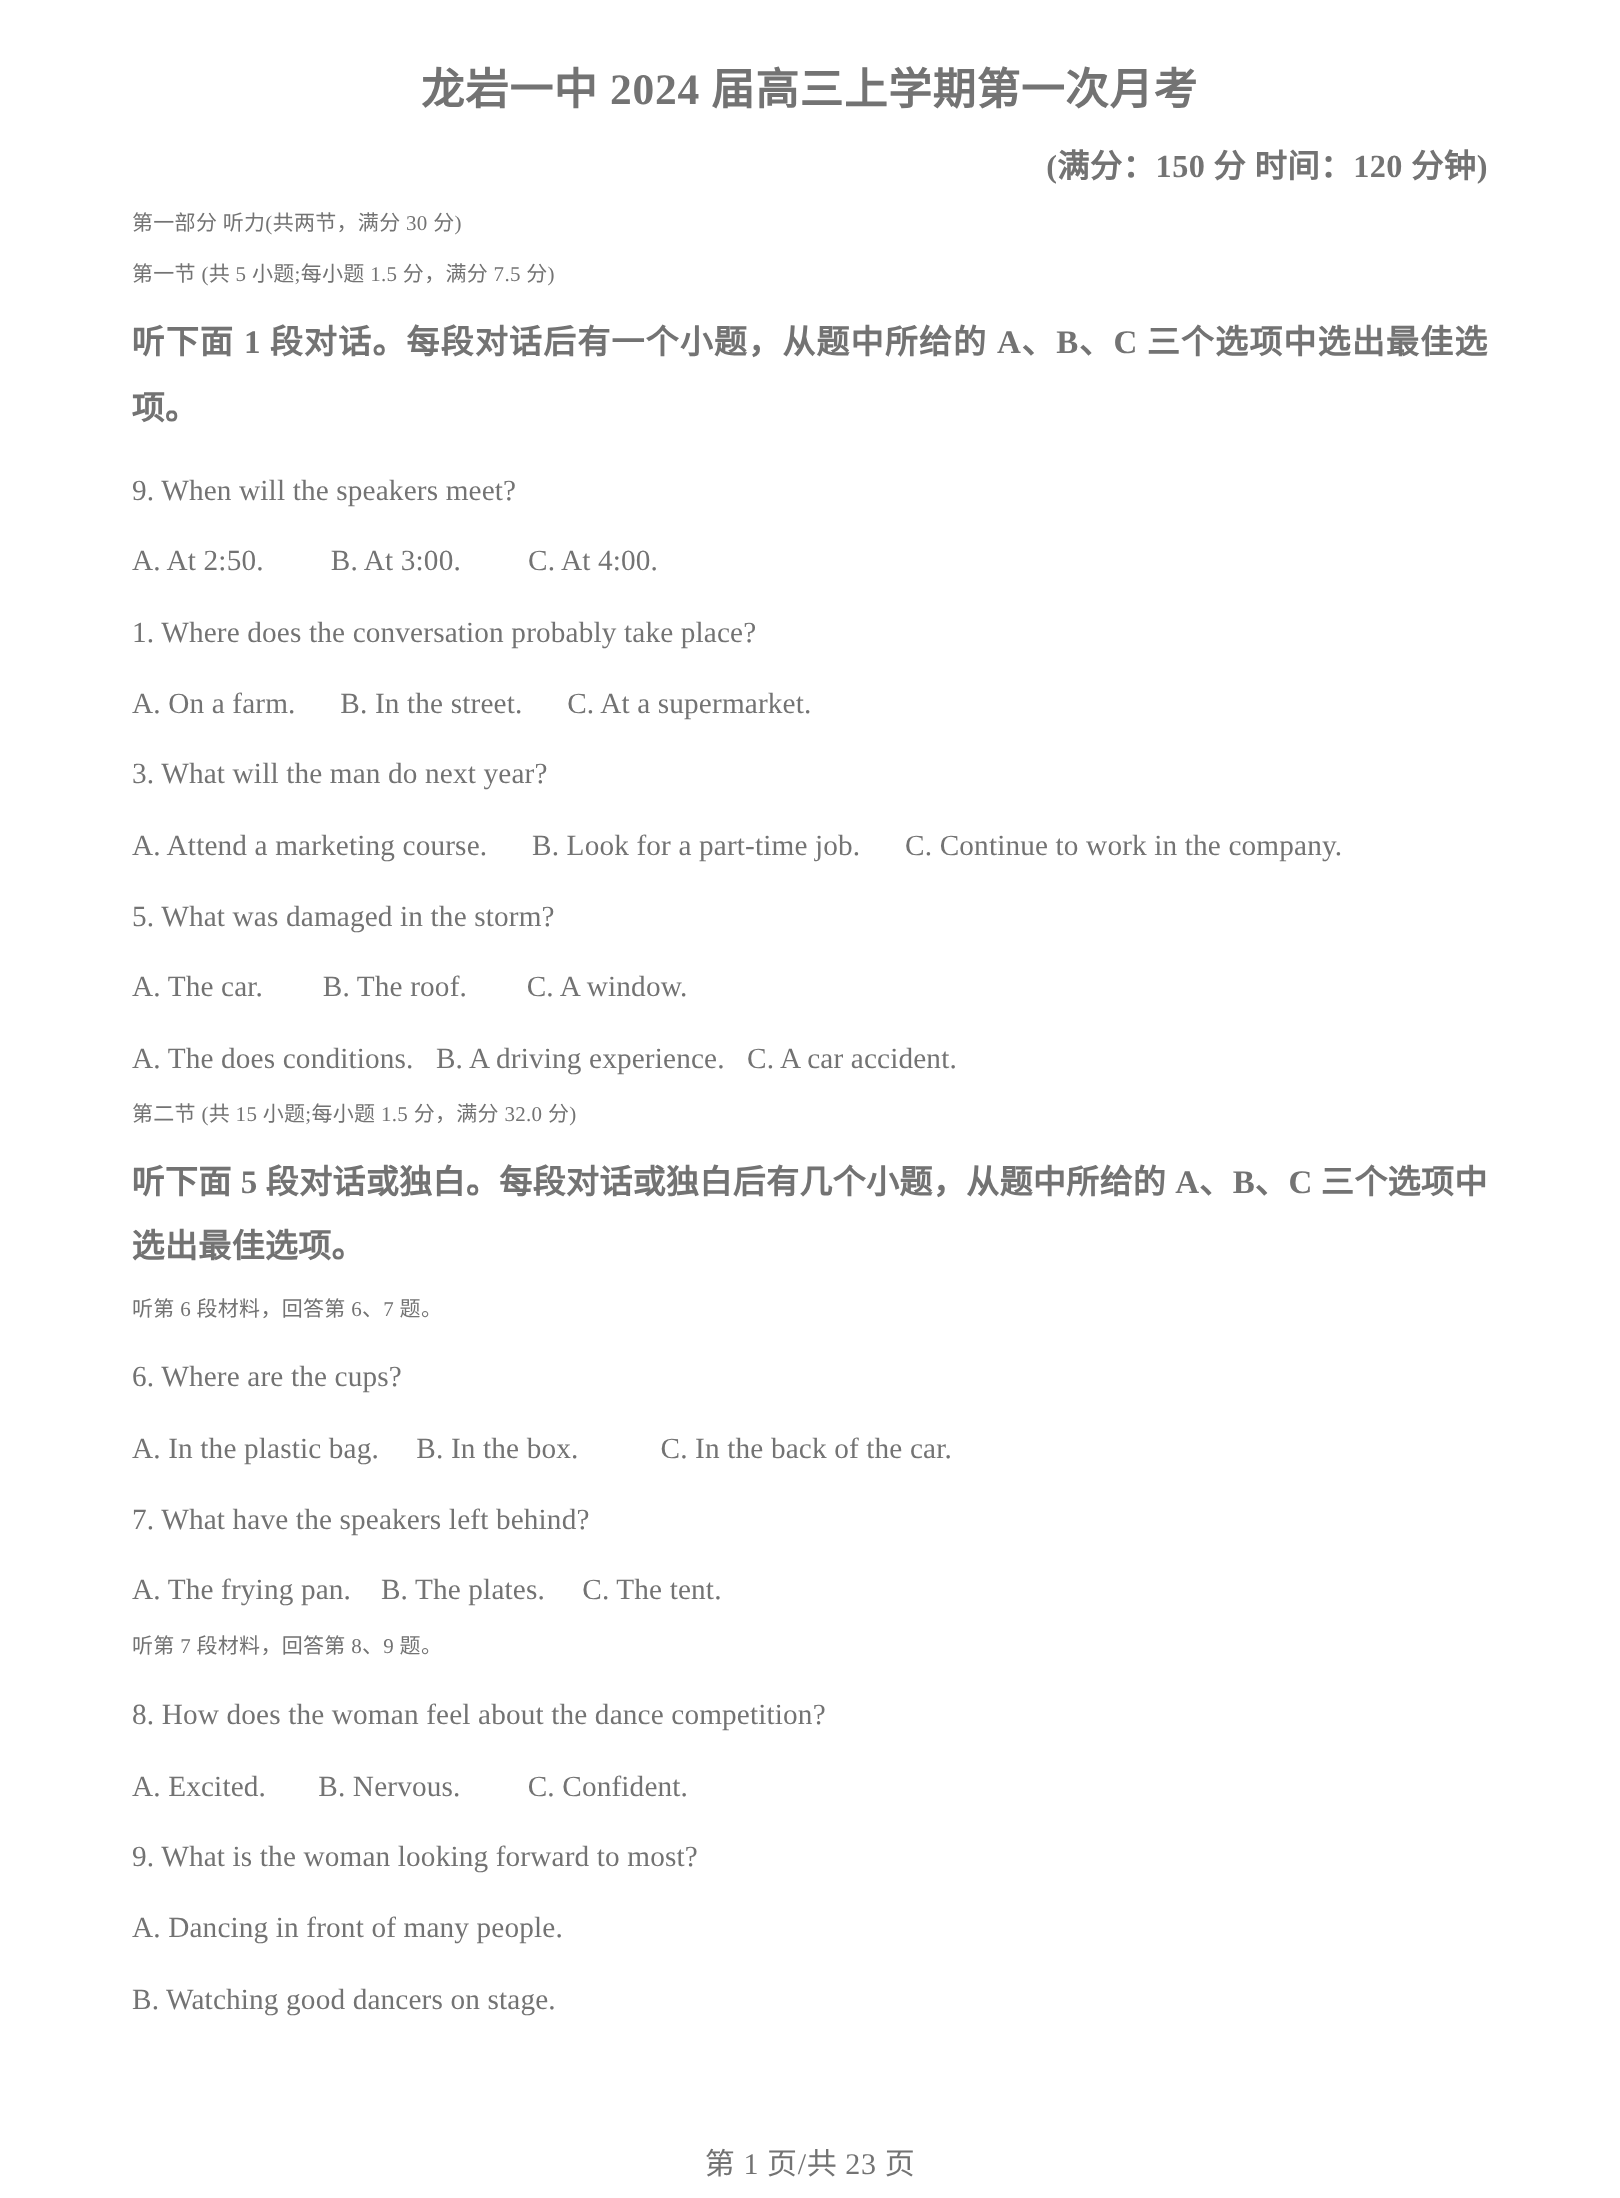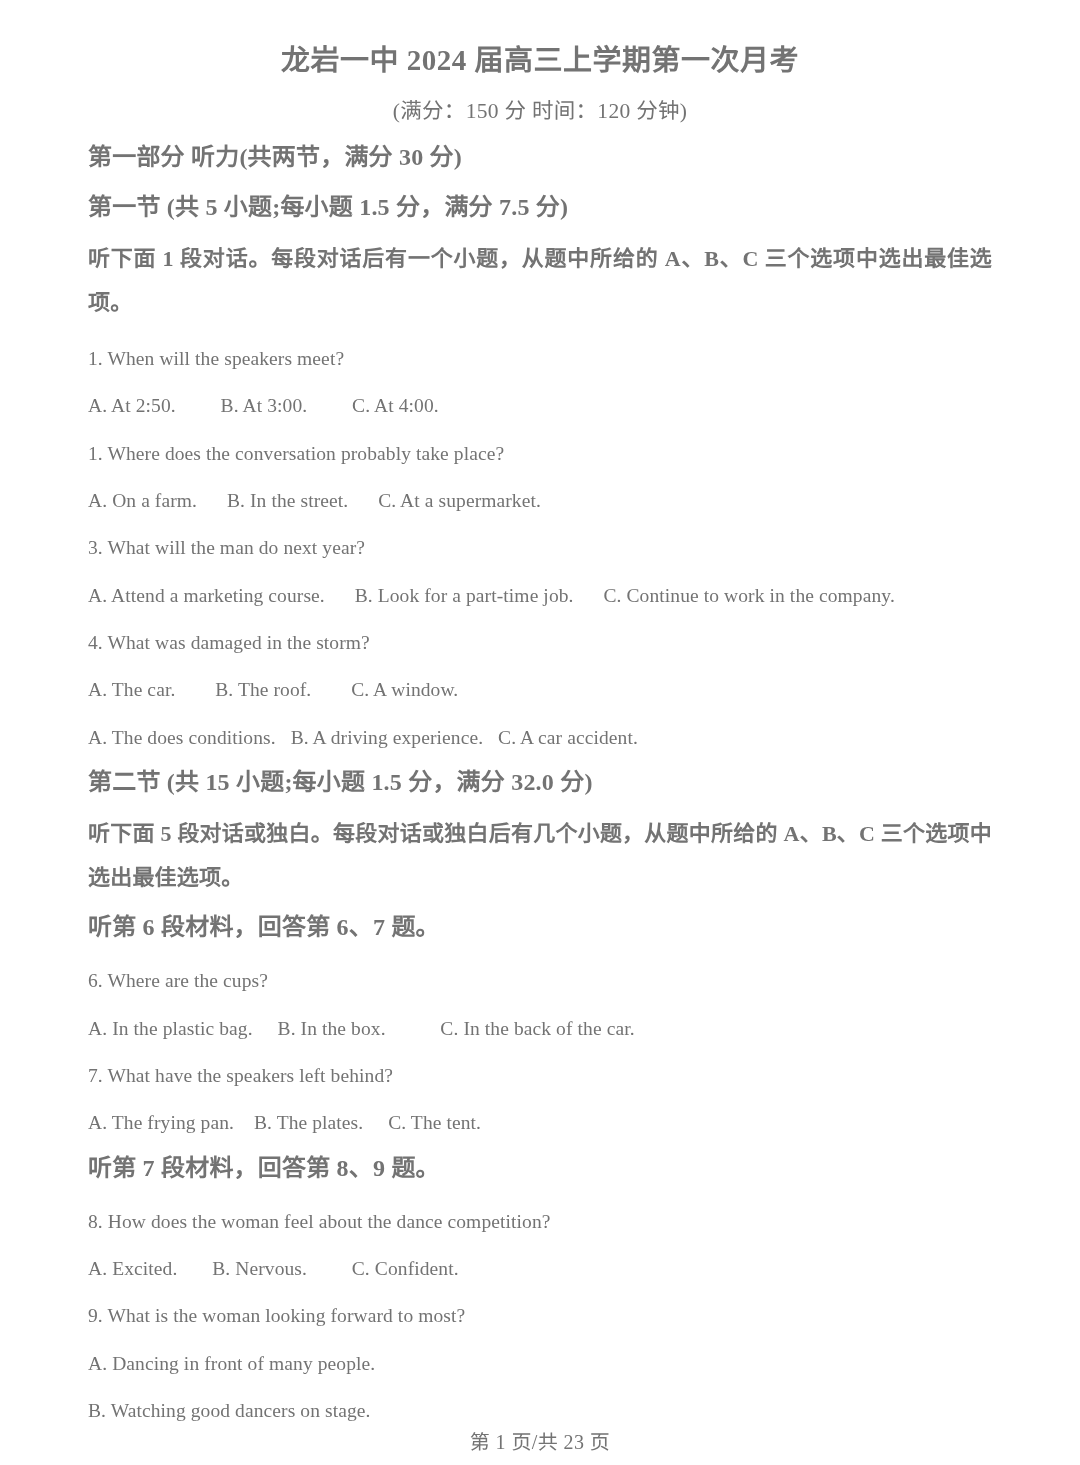--- a/index.html
+++ b/index.html
@@ -33,32 +33,32 @@
     text-align: center;
     font-weight: bold;
     font-size: 29px;
     letter-spacing: 0.5px;
     margin: 26px 0 0 0;
     line-height: 1.3;
     white-space: nowrap;
   }
 
   .doc-subtitle {
-    text-align: center;
-    font-weight: normal;
+    text-align: right;
+    font-weight: bold;
     font-size: 21.5px;
     letter-spacing: 0.3px;
     margin: 18px 0 0 0;
     line-height: 1.3;
   }
 
   
   .cn-head {
-    font-weight: bold;
-    font-size: 24px;
+    font-weight: normal;
+    font-size: 14px;
     line-height: 1.55;
     margin: 13px 0 0 0;
     letter-spacing: 0.2px;
   }
 
   .cn-head.tight { margin-top: 10px; }
 
   
   .cn-para {
     font-weight: bold;
@@ -98,30 +98,30 @@
 <div class="page">
   <div class="content">
 
     <div class="doc-title">龙岩一中 2024 届高三上学期第一次月考</div>
     <div class="doc-subtitle">(满分：150 分 时间：120 分钟)</div>
 
     <div class="cn-head">第一部分 听力(共两节，满分 30 分)</div>
     <div class="cn-head">第一节 (共 5 小题;每小题 1.5 分，满分 7.5 分)</div>
     <div class="cn-para">听下面 1 段对话。每段对话后有一个小题，从题中所给的 A、B、C 三个选项中选出最佳选项。</div>
 
-    <div class="q-line first">1. When will the speakers meet?</div>
+    <div class="q-line first">9. When will the speakers meet?</div>
     <div class="q-line">A. At 2:50.         B. At 3:00.         C. At 4:00.</div>
 
     <div class="q-line">1. Where does the conversation probably take place?</div>
     <div class="q-line">A. On a farm.      B. In the street.      C. At a supermarket.</div>
 
     <div class="q-line">3. What will the man do next year?</div>
     <div class="q-line">A. Attend a marketing course.      B. Look for a part-time job.      C. Continue to work in the company.</div>
 
-    <div class="q-line">4. What was damaged in the storm?</div>
+    <div class="q-line">5. What was damaged in the storm?</div>
     <div class="q-line">A. The car.        B. The roof.        C. A window.</div>
 
     <div class="q-line">A. The does conditions.   B. A driving experience.   C. A car accident.</div>
 
     <div class="cn-head">第二节 (共 15 小题;每小题 1.5 分，满分 32.0 分)</div>
     <div class="cn-para">听下面 5 段对话或独白。每段对话或独白后有几个小题，从题中所给的 A、B、C 三个选项中选出最佳选项。</div>
     <div class="cn-head tight">听第 6 段材料，回答第 6、7 题。</div>
 
     <div class="q-line first">6. Where are the cups?</div>
     <div class="q-line">A. In the plastic bag.     B. In the box.           C. In the back of the car.</div>

